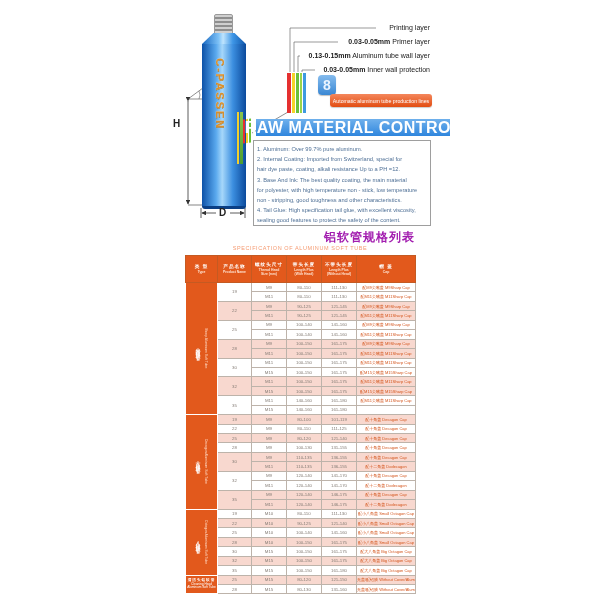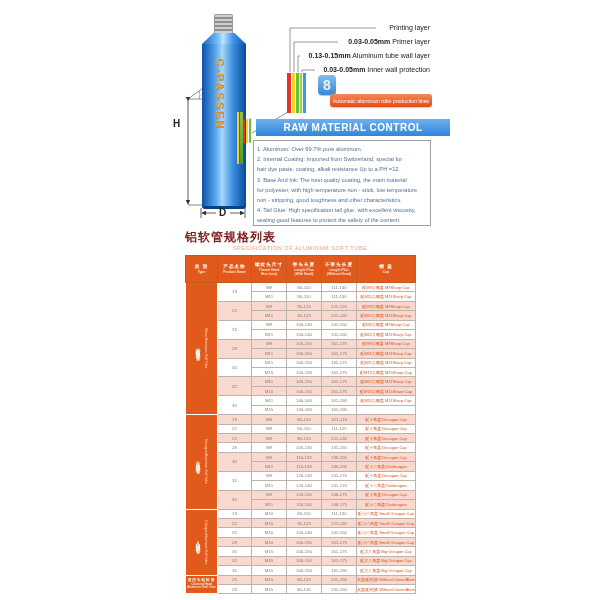--- a/index.html
+++ b/index.html
@@ -35,29 +35,29 @@
 
   .step-num{position:absolute;left:318px;top:75px;width:18px;height:20px;border-radius:4px;
     background:linear-gradient(180deg,#85bcee,#3a87d3);color:#eaf4ff;font-size:14px;font-weight:bold;
     display:flex;align-items:center;justify-content:center;box-shadow:0 1px 1px rgba(0,0,0,.25);}
   .step-banner{position:absolute;left:330px;top:94px;width:102px;height:13px;border-radius:3px;
     background:linear-gradient(180deg,#f4875c,#e24d12);color:#fff;font-size:5.2px;
     display:flex;align-items:center;justify-content:center;white-space:nowrap;
     box-shadow:0 1px 1px rgba(0,0,0,.2);}
 
   .rmc-title{position:absolute;left:256px;top:119px;width:194px;height:17px;
-    background:linear-gradient(180deg,#6fb0ec,#2f86dd);color:#fff;font-size:10px;font-weight:bold;
+    background:linear-gradient(180deg,#6fb0ec,#2f86dd);color:#fff;font-size:16px;font-weight:bold;
     letter-spacing:0.5px;display:flex;align-items:center;justify-content:center;white-space:nowrap;}
   .rmc-box{position:absolute;left:253px;top:140px;width:178px;height:86px;background:#fff;
     border:1px solid #9e9e9e;padding:3px 0 0 3px;box-sizing:border-box;}
   .rmc-box div{font-size:5.7px;line-height:10.2px;color:#4f7096;white-space:nowrap;}
 
   
-  .tbl-title{position:absolute;left:185px;top:229px;width:230px;text-align:left;
-    font-size:12px;font-weight:bold;color:#7f1d1d;letter-spacing:1px;}
+  .tbl-title{position:absolute;left:185px;top:229px;width:230px;text-align:right;
+    font-size:12px;font-weight:bold;color:#a21caf;letter-spacing:1px;}
   .tbl-sub{position:absolute;left:185px;top:245px;width:230px;text-align:center;
     font-size:5.5px;color:#f59b72;letter-spacing:0.6px;}
   table.spec{position:absolute;left:185px;top:255px;width:230px;border-collapse:collapse;
     table-layout:fixed;}
   table.spec th,table.spec td{border:1px solid #bdb3aa;padding:0;text-align:center;
     overflow:hidden;}
   table.spec thead th{background:#e2591c;border:1px solid #c45a22;height:26px;}
   .th-zh{display:block;font-size:4.6px;font-weight:bold;color:#fff;letter-spacing:1px;}
   .th-en{display:block;font-size:3.4px;color:#ffe3d2;white-space:pre-line;line-height:4.2px;margin-top:1px;}
   table.spec tbody tr{height:9.45px;}

